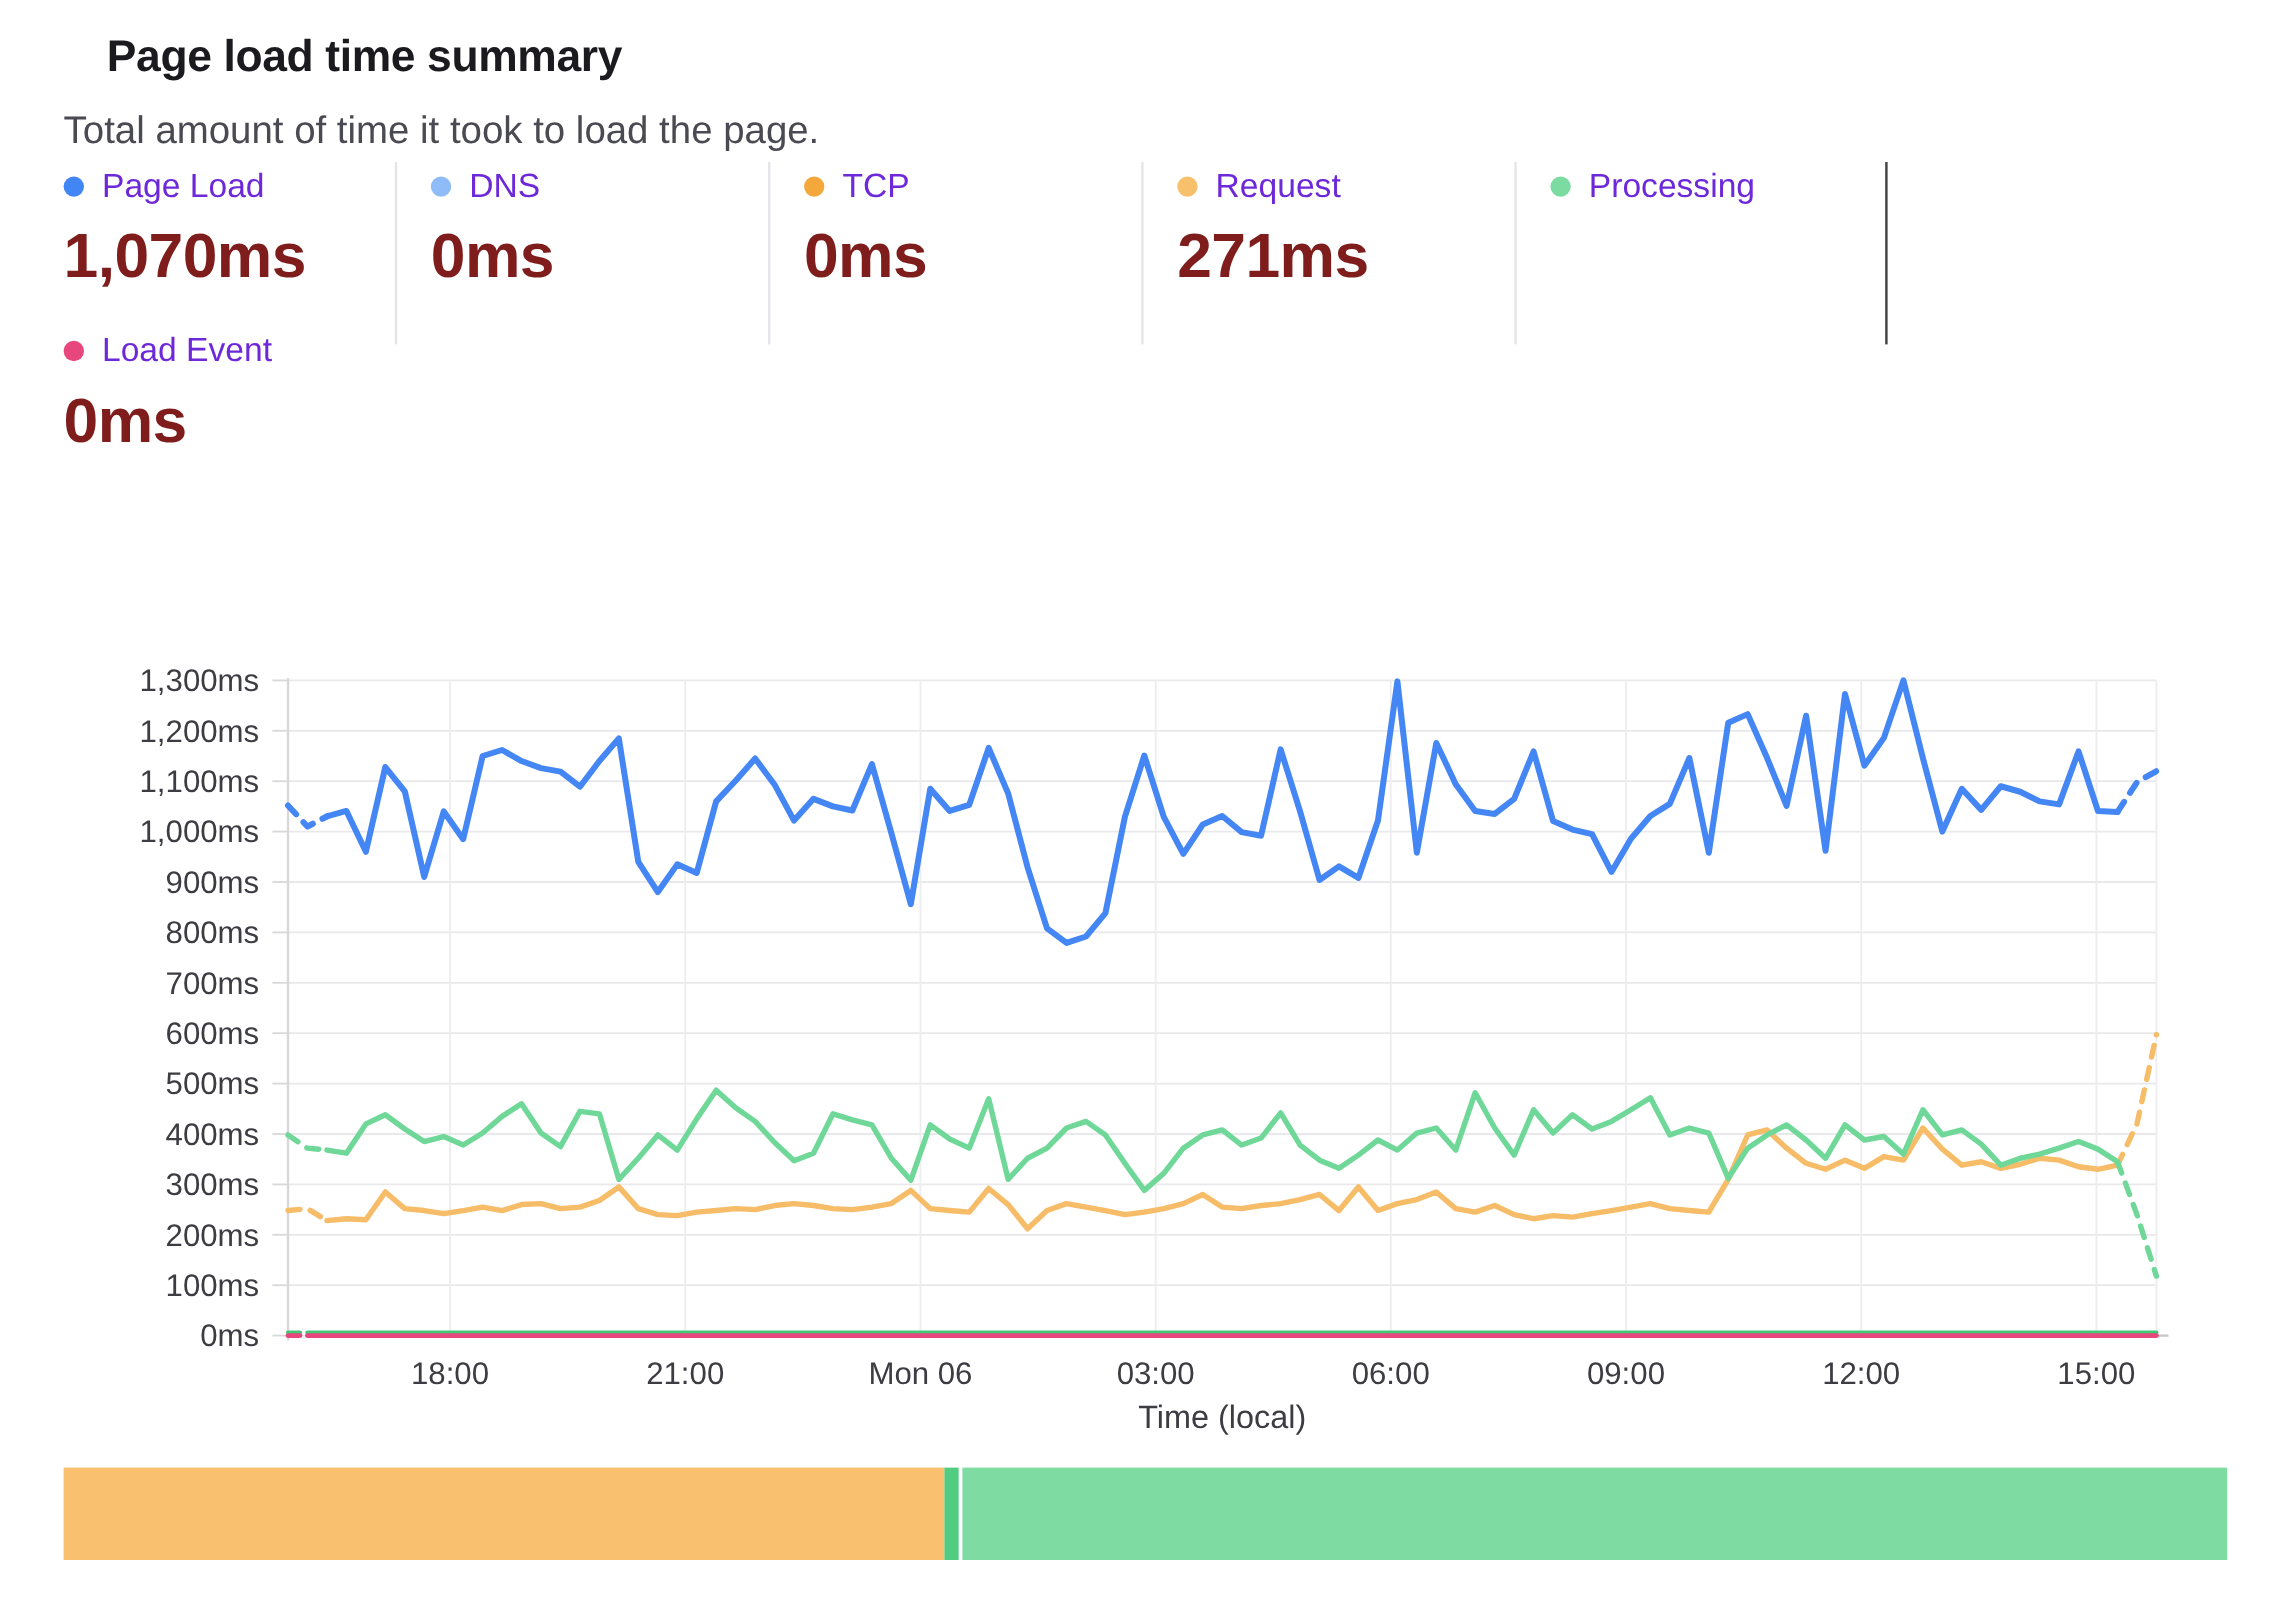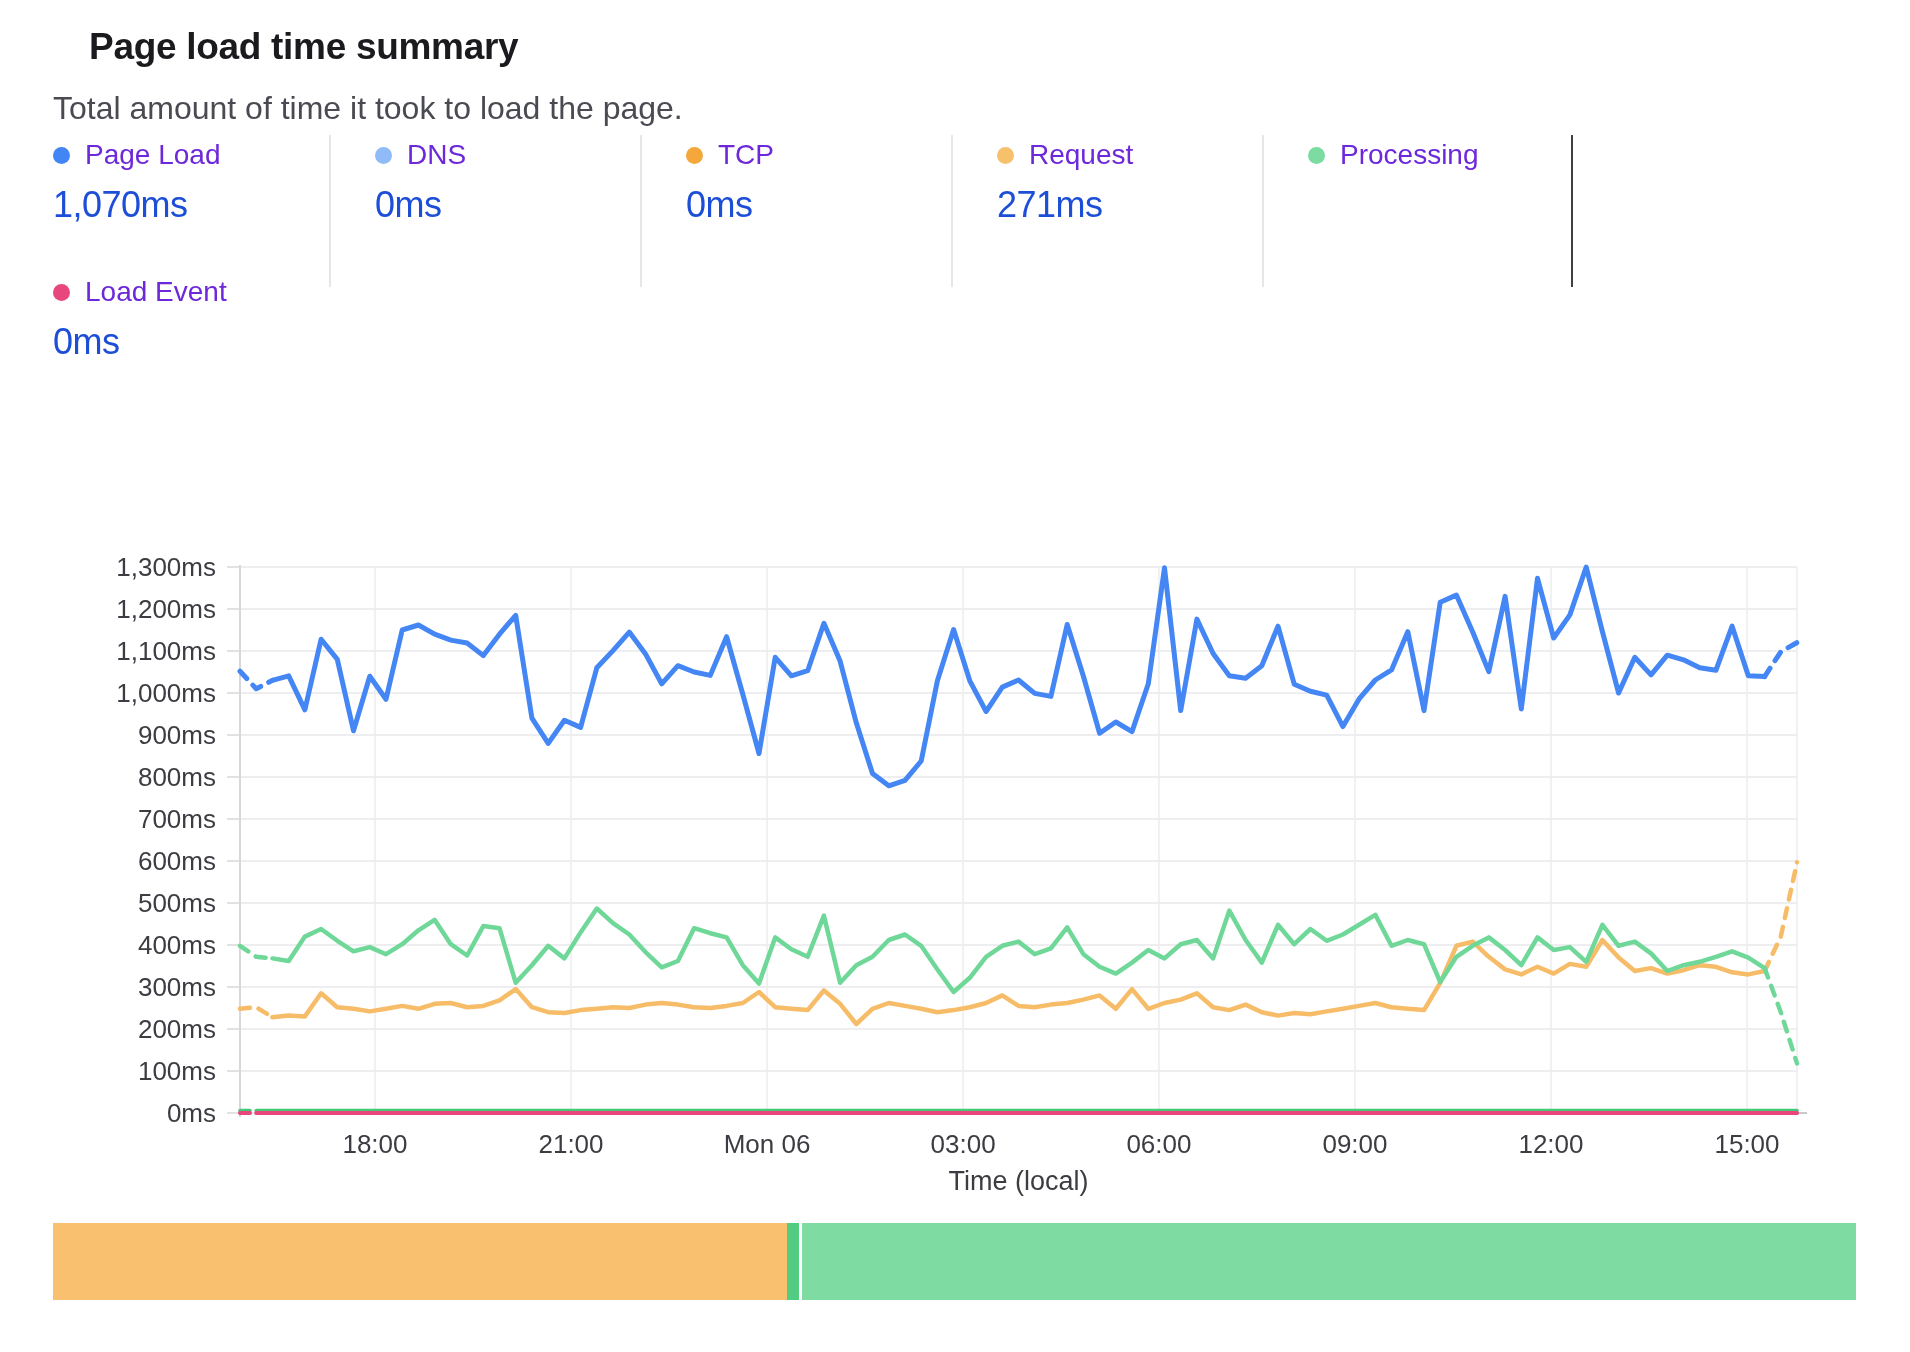--- a/index.html
+++ b/index.html
@@ -5,27 +5,27 @@
   * { box-sizing: border-box; }
   html,body { margin:0; padding:0; background:#ffffff; }
   body { font-family:"Liberation Sans", sans-serif; }
   .page { position:relative; width:1910px; height:1352px; background:#ffffff; overflow:hidden; }
 
   .title { position:absolute; left:53px; top:26px; font-size:37px; font-weight:700; color:#1b1b1f; letter-spacing:-0.3px;margin-left:36px; }
   .subtitle { position:absolute; left:53px; top:90px; font-size:32px; font-weight:400; color:#4a4a52; }
 
   .stats-row { position:absolute; left:53px; top:135px; width:1831px; height:152px;
                display:grid; grid-template-columns:276px repeat(5, 311px); }
-  .stat-col { padding-left:44px; border-left:2px solid #e6e6ea; padding-top:4px; }
+  .stat-col { padding-left:28px; border-left:2px solid #e6e6ea; padding-top:4px; }
   .stat-col:first-child { border-left:none; padding-left:0; }
   .stat-col:last-child { border-right:2px solid #404040; }
   .stat-head { display:flex; align-items:center; gap:15px; height:32px; }
   .dot { width:17px; height:17px; border-radius:50%; flex:0 0 auto; }
   .stat-label { font-size:28px; color:#6d28d9; }
-  .stat-value { margin-top:13px; font-size:36px; font-weight:400; color:#1d4ed8; letter-spacing:-0.5px; }
+  .stat-value { margin-top:13px; font-size:52px; font-weight:700; color:#7f1d1d; letter-spacing:-0.5px; }
 
   .stats-row2 { position:absolute; left:53px; top:272px; padding-top:4px; }
 
   .chart-svg { position:absolute; left:0; top:540px; width:1910px; height:680px; }
   svg text { font-family:"Liberation Sans", sans-serif; }
 
   .footer-bar { position:absolute; left:53px; top:1223px; width:1803px; height:77px; display:flex; }
   .footer-bar > div { height:100%; }
 </style>
 </head>

